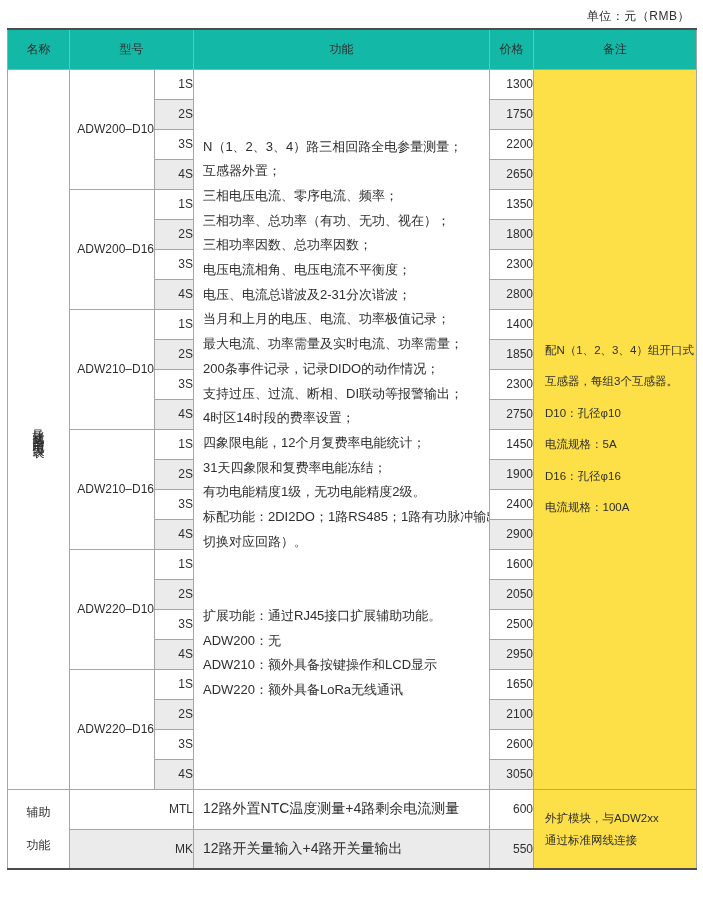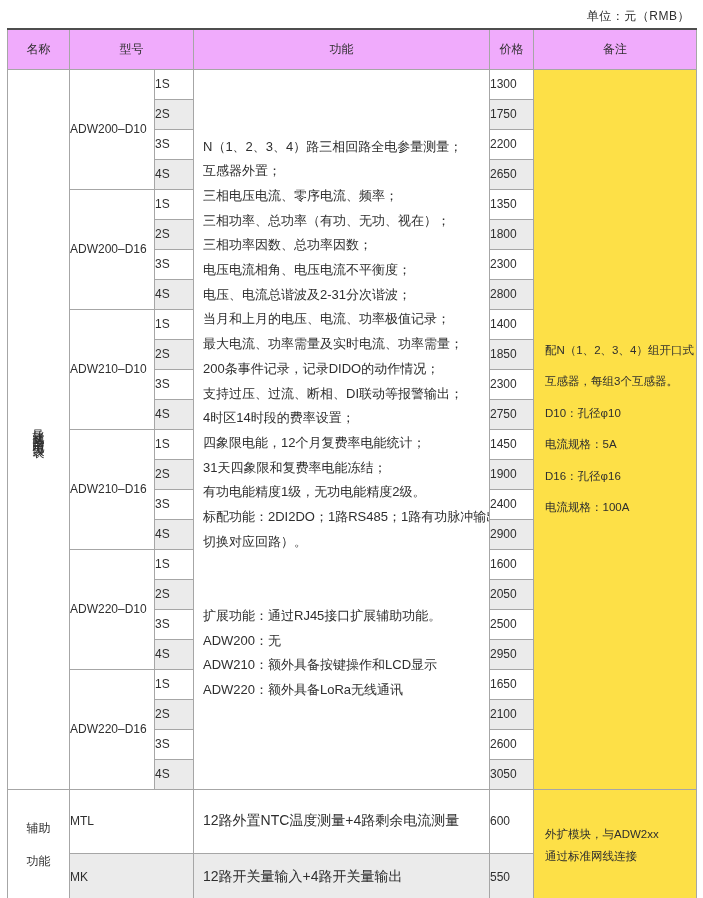--- a/index.html
+++ b/index.html
@@ -7,25 +7,25 @@
   .page{position:relative;width:703px;height:898px;background:#fff;overflow:hidden;}
   .unit-label{position:absolute;top:8px;right:13px;font-size:12px;color:#2e2e2e;letter-spacing:0.5px;}
   table.price-table{
     position:absolute;left:7px;top:28px;width:689px;
     border-collapse:collapse;table-layout:fixed;
     border-top:2px solid #4d4d4d;border-bottom:2px solid #4d4d4d;
     border-left:1px solid #a6a6a6;border-right:1px solid #a6a6a6;
   }
   td,th{border:1px solid #a6a6a6;padding:0;font-weight:normal;font-size:12px;overflow:hidden;}
   tr.hdr{height:40px;}
-  tr.hdr th{background:#f0abfc;font-size:12px;color:#2e2e2e;margin-left:12px;}
+  tr.hdr th{background:#14b8a6;font-size:12px;color:#2e2e2e;margin-left:12px;}
   tr.r30{height:30px;}
-  tr.aux1{height:64px;}
-  tr.aux2{height:48px;}
-  td.spec,td.price,td.model{text-align:left;vertical-align:middle;margin-top:28px;}
+  tr.aux1{height:40px;}
+  tr.aux2{height:40px;}
+  td.spec,td.price,td.model{text-align:right;vertical-align:middle;margin-top:28px;}
   tr.shade td.spec,tr.shade td.price{background:#ebebeb;}
   tr.shade-full td{background:#ebebeb;}
   td.name-cell{text-align:center;vertical-align:middle;background:#fff;}
   .vname{
     writing-mode:vertical-lr;text-orientation:upright;
     margin:0 auto;font-size:12px;letter-spacing:2px;line-height:14px;
   }
   td.func{vertical-align:top;}
   .func-text{
     padding:65px 0 0 9px;line-height:24.7px;font-size:13px;

